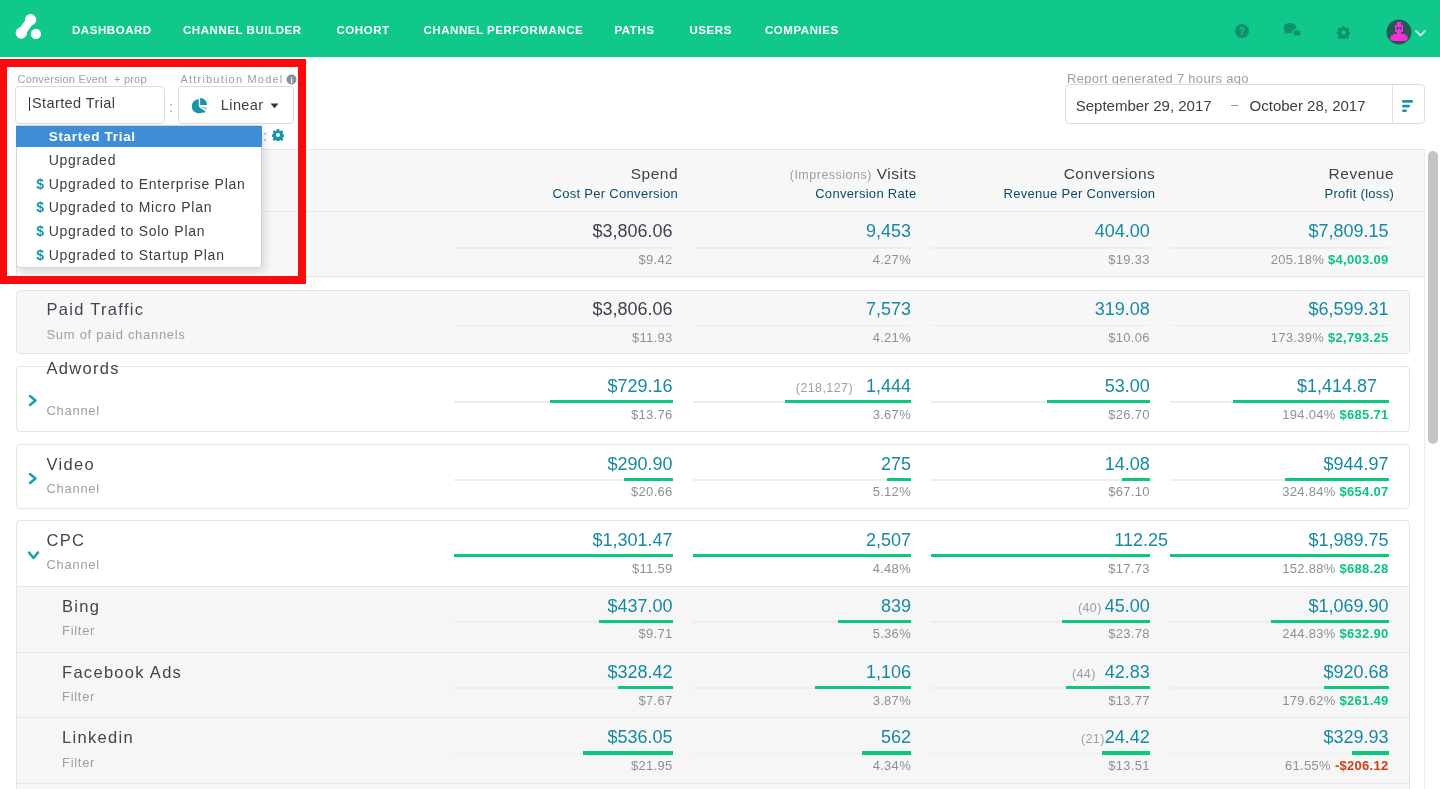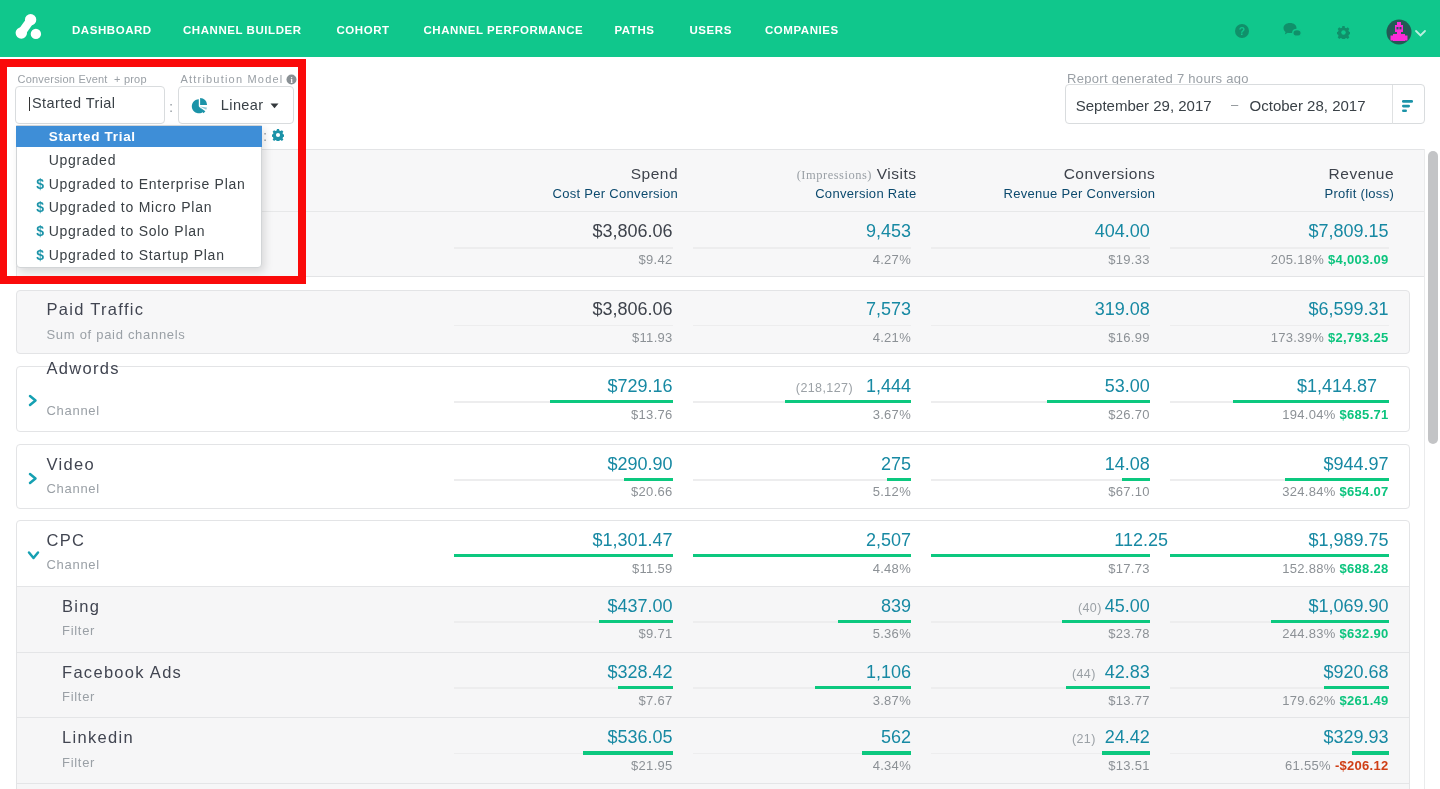--- a/index.html
+++ b/index.html
@@ -20,21 +20,21 @@
 .hdrcard { position:absolute; left:16px; top:149px; width:1408.5px; height:127.7px;
   background:#f7f7f8; border:1px solid #e3e4e6; border-radius:1px; }
 .hline { position:absolute; left:16px; top:211.4px; width:1408.5px; height:1px; background:#e7e8e9; }
 .card { position:absolute; left:15.5px; width:1394.5px; background:#fff;
   border:1px solid #e3e4e6; border-radius:4px; }
 .greycard { background:#f7f7f8; }
 .subzone { position:absolute; left:16.5px; width:1392.5px; background:#f6f6f7; }
 .sep { position:absolute; left:16.5px; width:1392.5px; height:1px; background:#e4e5e7; }
 .hmain { position:absolute; font-size:15.5px; color:#3e434c; letter-spacing:0.5px; white-space:nowrap; }
 .hsub { position:absolute; font-size:13px; color:#0c4a6e; letter-spacing:0.3px; white-space:nowrap; }
-.hpre { font-size:12.5px; color:#9aa0a6; letter-spacing:0.5px;font-family:Liberation Serif, serif; }
+.hpre { font-size:12.5px; color:#9aa0a6; letter-spacing:0.5px; }
 .rtitle { position:absolute; font-size:16.5px; color:#414551; letter-spacing:1.3px; white-space:nowrap; }
 .rsub { position:absolute; font-size:13px; color:#9aa0a6; letter-spacing:0.7px; white-space:nowrap; }
 .chev { position:absolute; }
 .val { position:absolute; font-size:18px; white-space:nowrap; }
 .val.teal { color:#1789a3; }
 .val.dark { color:#3e434c; }
 .paren { font-size:12.5px; color:#9ba1a6; letter-spacing:0.4px; }
 .dvd { position:absolute; width:218.5px; height:1.5px; background:#ededee; }
 .bar { position:absolute; height:3.2px; background:#0cc87f; }
 .subval { position:absolute; font-size:13px; color:#8c9196; letter-spacing:0.3px; white-space:nowrap; }
@@ -179,21 +179,21 @@
 <div class="rtitle" style="left:46.5px;top:300.3px">Paid Traffic</div>
 <div class="rsub" style="left:46.5px;top:326.8px">Sum of paid channels</div>
 <div class="val dark" style="right:767.4px;top:299.3px">$3,806.06</div>
 <div class="dvd" style="right:767.4px;top:324.8px"></div>
 <div class="subval" style="right:767.4px;top:330.0px">$11.93</div>
 <div class="val teal" style="right:529.0px;top:299.3px">7,573</div>
 <div class="dvd" style="right:529.0px;top:324.8px"></div>
 <div class="subval" style="right:529.0px;top:330.0px">4.21%</div>
 <div class="val teal" style="right:290.20000000000005px;top:299.3px">319.08</div>
 <div class="dvd" style="right:290.20000000000005px;top:324.8px"></div>
-<div class="subval" style="right:290.20000000000005px;top:330.0px">$16.99</div>
+<div class="subval" style="right:290.20000000000005px;top:330.0px">$10.06</div>
 <div class="val teal" style="right:51.40000000000009px;top:299.3px">$6,599.31</div>
 <div class="dvd" style="right:51.40000000000009px;top:324.8px"></div>
 <div class="subval" style="right:51.40000000000009px;top:330.0px">173.39%&nbsp;<span class="profit">$2,793.25</span></div>
 <div class="card" style="top:366.3px;height:65.4px"></div>
 <div class="rtitle" style="left:46.5px;top:359px">Adwords</div>
 <div class="rsub" style="left:46.5px;top:403.3px">Channel</div>
 <svg class="chev" style="left:28px;top:393.8px" width="10" height="13" viewBox="0 0 10 13">
       <path d="M2 2 L7.5 6.5 L2 11" fill="none" stroke="#15a0b2" stroke-width="2.5" stroke-linecap="round" stroke-linejoin="round"></path>
     </svg>
 <div class="val teal" style="right:767.4px;top:375.8px">$729.16</div>
@@ -300,21 +300,21 @@
 <div class="rtitle" style="left:62px;top:728.1px">Linkedin</div>
 <div class="rsub" style="left:62px;top:754.6px">Filter</div>
 <div class="val teal" style="right:767.4px;top:727.1px">$536.05</div>
 <div class="dvd" style="right:767.4px;top:752.6px"></div>
 <div class="bar" style="right:767.4px;top:751.4px;width:90.0px"></div>
 <div class="subval" style="right:767.4px;top:757.8000000000001px">$21.95</div>
 <div class="val teal" style="right:529.0px;top:727.1px">562</div>
 <div class="dvd" style="right:529.0px;top:752.6px"></div>
 <div class="bar" style="right:529.0px;top:751.4px;width:49.0px"></div>
 <div class="subval" style="right:529.0px;top:757.8000000000001px">4.34%</div>
-<div class="val teal" style="right:290.20000000000005px;top:727.1px"><span class="paren" style="margin-right:9px">(21)</span>24.42</div>
+<div class="val teal" style="right:290.20000000000005px;top:727.1px"><span class="paren" style="">(21)</span>24.42</div>
 <div class="dvd" style="right:290.20000000000005px;top:752.6px"></div>
 <div class="bar" style="right:290.20000000000005px;top:751.4px;width:47.5px"></div>
 <div class="subval" style="right:290.20000000000005px;top:757.8000000000001px">$13.51</div>
 <div class="val teal" style="right:51.40000000000009px;top:727.1px">$329.93</div>
 <div class="dvd" style="right:51.40000000000009px;top:752.6px"></div>
 <div class="bar" style="right:51.40000000000009px;top:751.4px;width:36.2px"></div>
 <div class="subval" style="right:51.40000000000009px;top:757.8000000000001px">61.55%&nbsp;<span class="loss">-$206.12</span></div>
 
 <div class="vline"></div>
 <div class="scrollthumb"></div>

